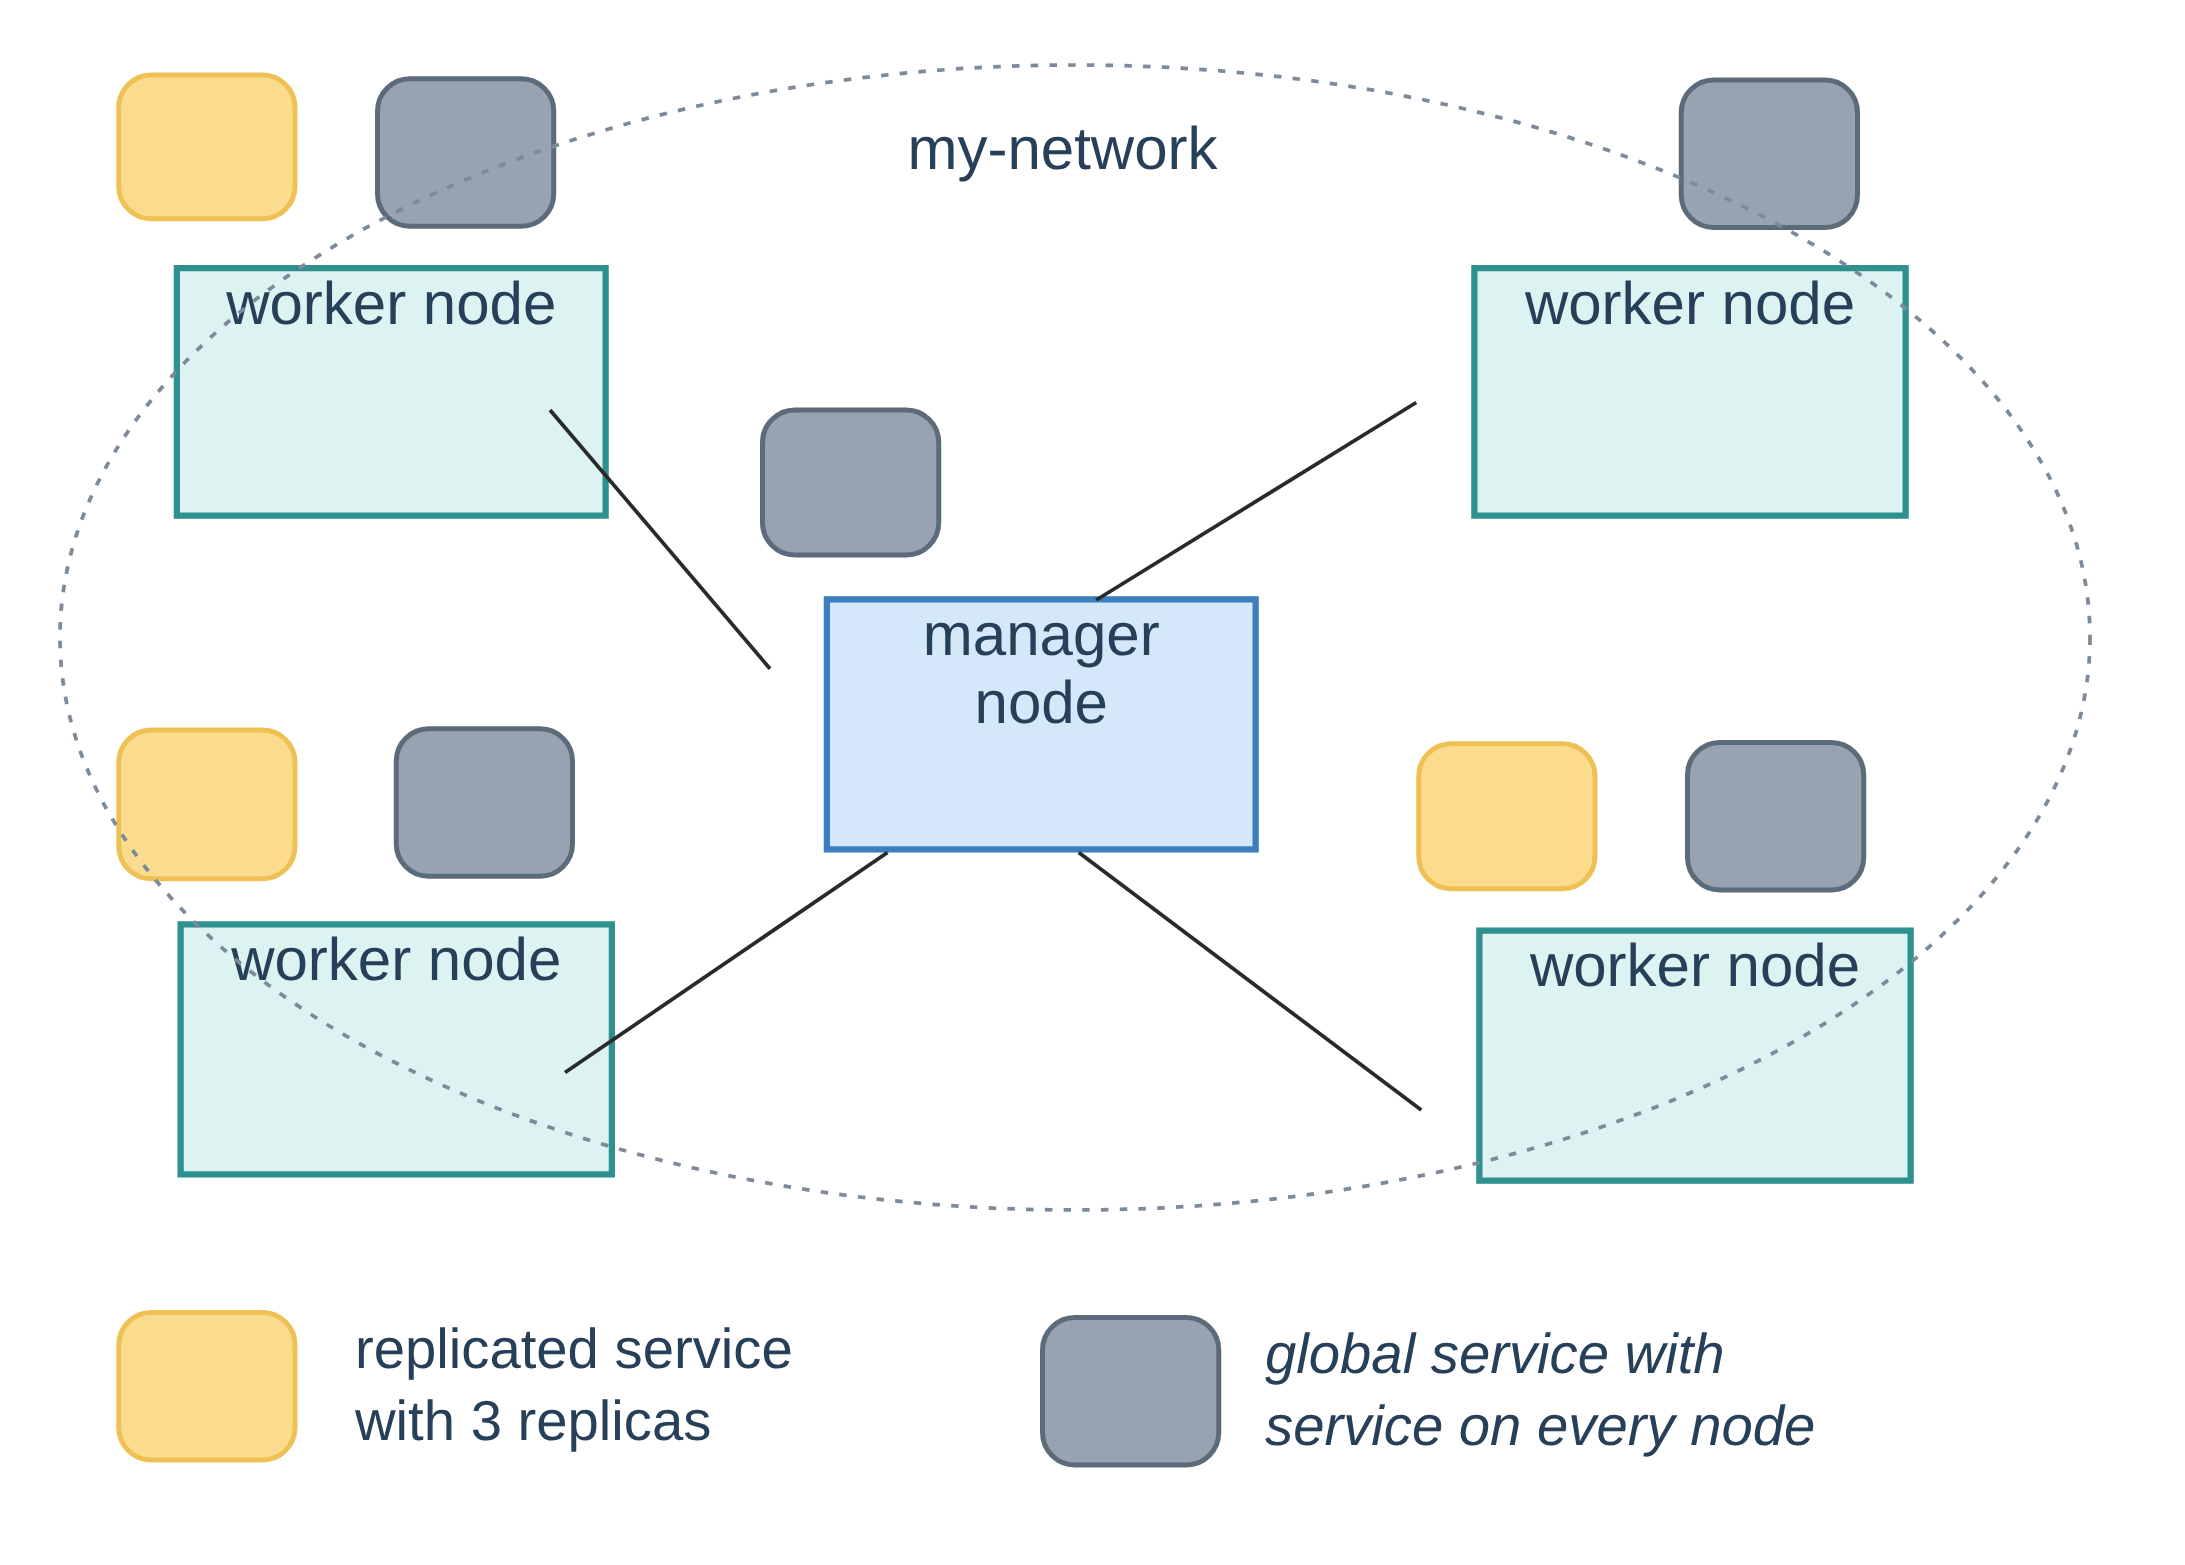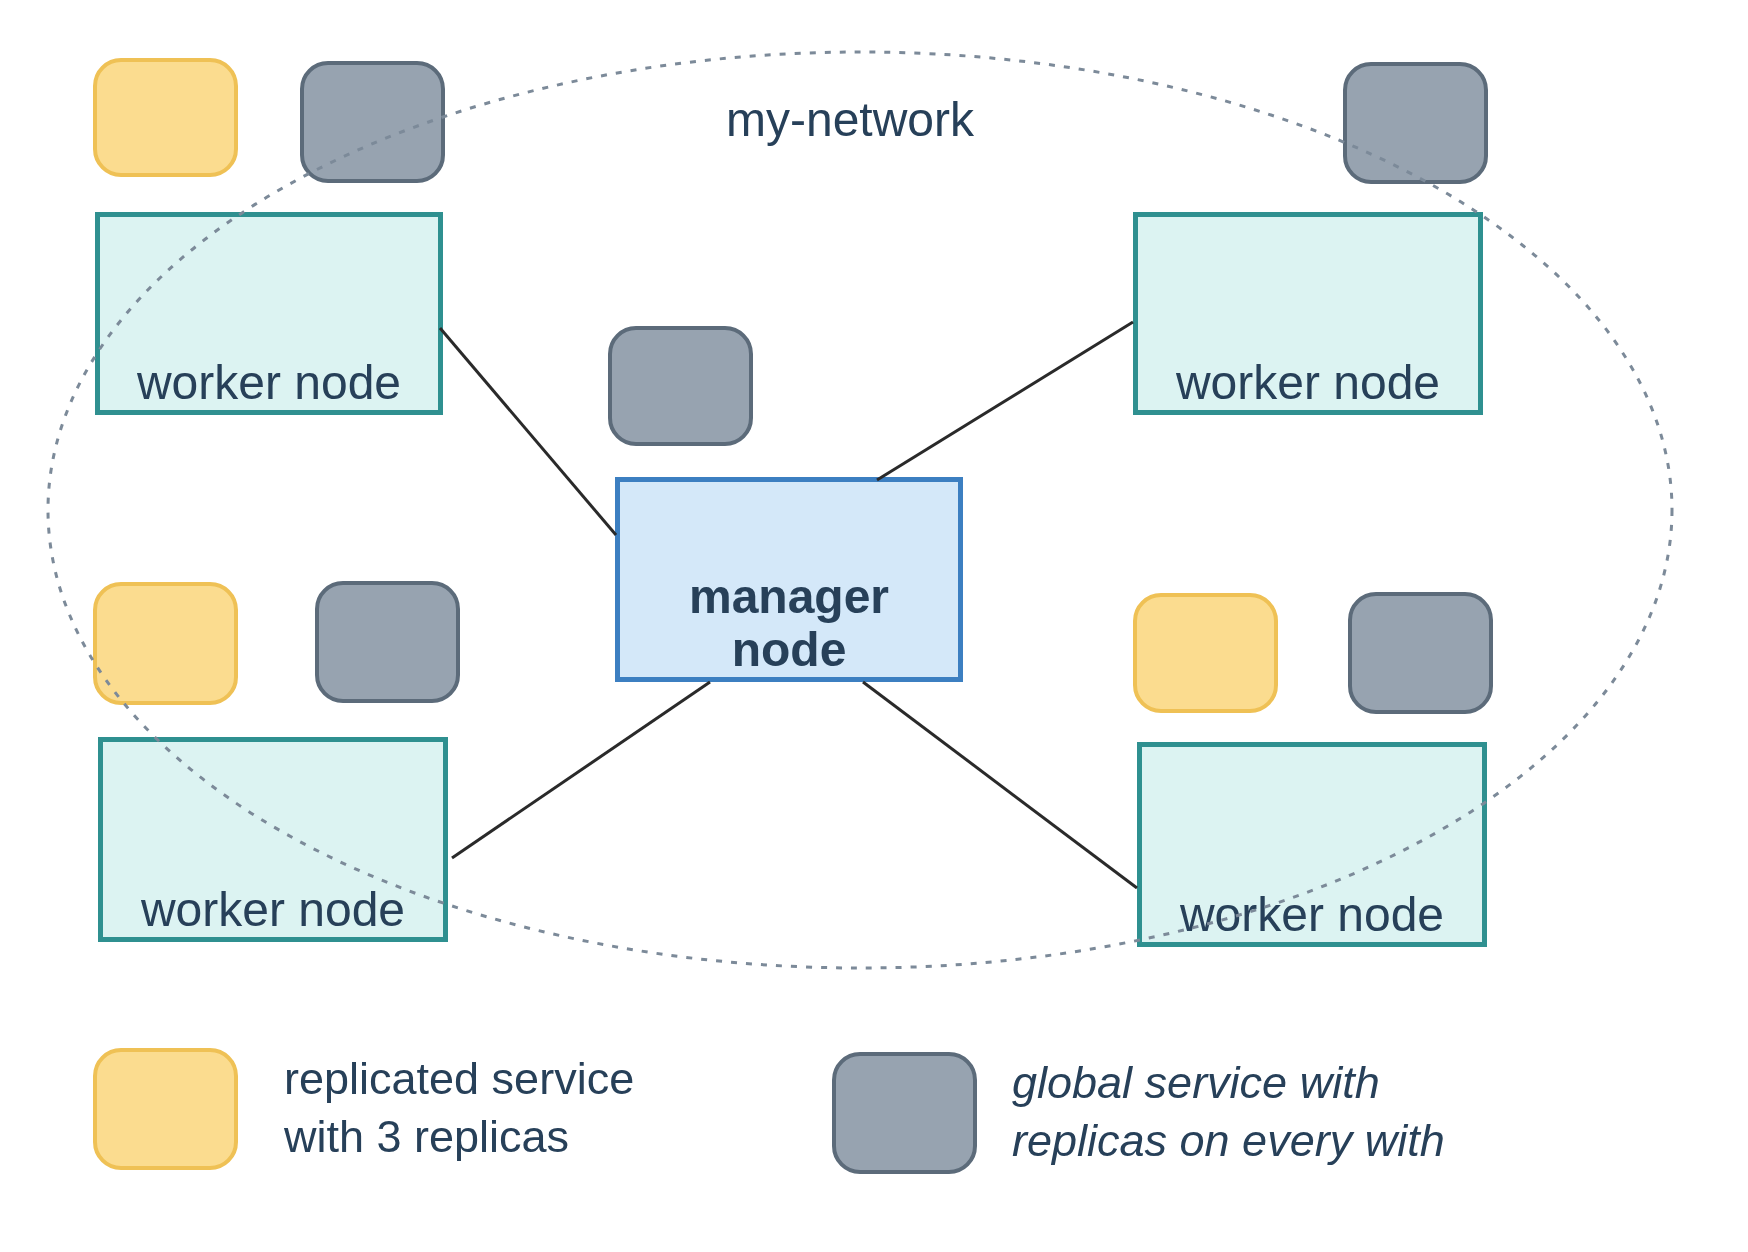--- a/index.html
+++ b/index.html
@@ -24,24 +24,24 @@
     color:var(--label-text);
     overflow:hidden;
   }
   .canvas{position:relative;width:1748px;height:1252px;background:var(--background);}
 
   
   .overlay{position:absolute;left:0;top:0;width:1748px;height:1252px;z-index:5;pointer-events:none;}
   .overlay ellipse{fill:none;stroke:var(--network-outline);stroke-width:3;stroke-dasharray:6 9;}
   .overlay line{stroke:var(--connection-line);stroke-width:3;}
 
-  .node{position:absolute;z-index:1;display:flex;align-items:flex-end;justify-content:center;
-        box-sizing:border-box;text-align:center;}
+  .node{position:absolute;z-index:1;display:flex;align-items:flex-start;justify-content:center;
+        box-sizing:border-box;text-align:center;margin-left:44px;}
   .worker{background:var(--worker-fill);border:5px solid var(--worker-border);}
-  .manager{background:var(--manager-fill);border:5px solid var(--manager-border);font-weight:bold;}
+  .manager{background:var(--manager-fill);border:5px solid var(--manager-border);}
   .node-label{font-size:48px;line-height:1.12;color:var(--label-text);}
   .manager .node-label{width:250px;}
 
   .svc{position:absolute;z-index:2;width:145px;height:122px;border-radius:28px;box-sizing:border-box;}
   .svc.replicated{background:var(--replicated-fill);border:4px solid var(--replicated-border);}
   .svc.global{background:var(--global-fill);border:4px solid var(--global-border);}
 
   .network-label{position:absolute;z-index:3;left:640px;top:92px;width:420px;
                  text-align:center;font-size:48px;color:var(--label-text);}
 
@@ -85,21 +85,21 @@
 
   <div class="svc replicated" style="left:93px;top:1048px;z-index:1"></div>
   <div class="legend-text lt-replicated">
     <div>replicated service</div>
     <div>with 3 replicas</div>
   </div>
 
   <div class="svc global" style="left:832px;top:1052px;z-index:1"></div>
   <div class="legend-text lt-global">
     <div>global service with</div>
-    <div>replicas on every with</div>
+    <div>service on every node</div>
   </div>
 
   <svg class="overlay" viewBox="0 0 1748 1252">
     <ellipse cx="860" cy="510" rx="812" ry="458"></ellipse>
     <line x1="440" y1="328" x2="616" y2="535"></line>
     <line x1="877" y1="480" x2="1133" y2="322"></line>
     <line x1="710" y1="682" x2="452" y2="858"></line>
     <line x1="863" y1="682" x2="1137" y2="888"></line>
   </svg>
 

